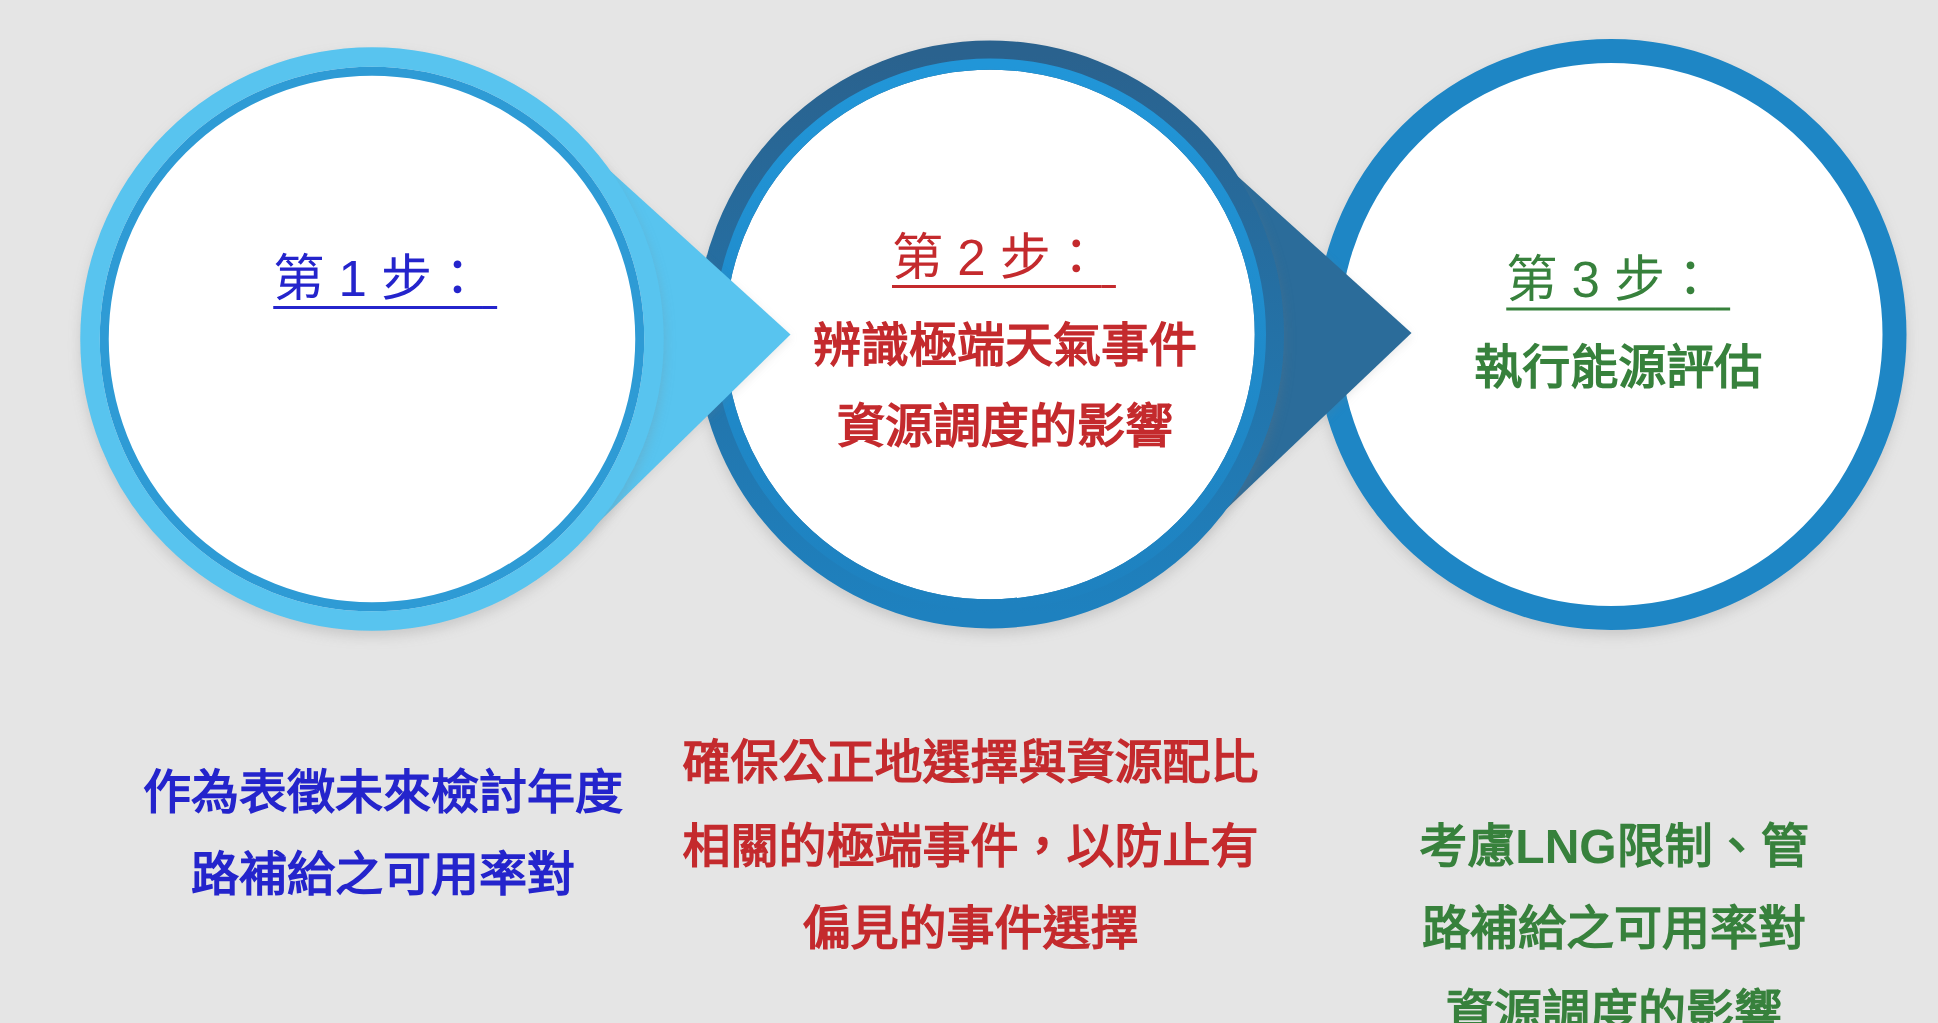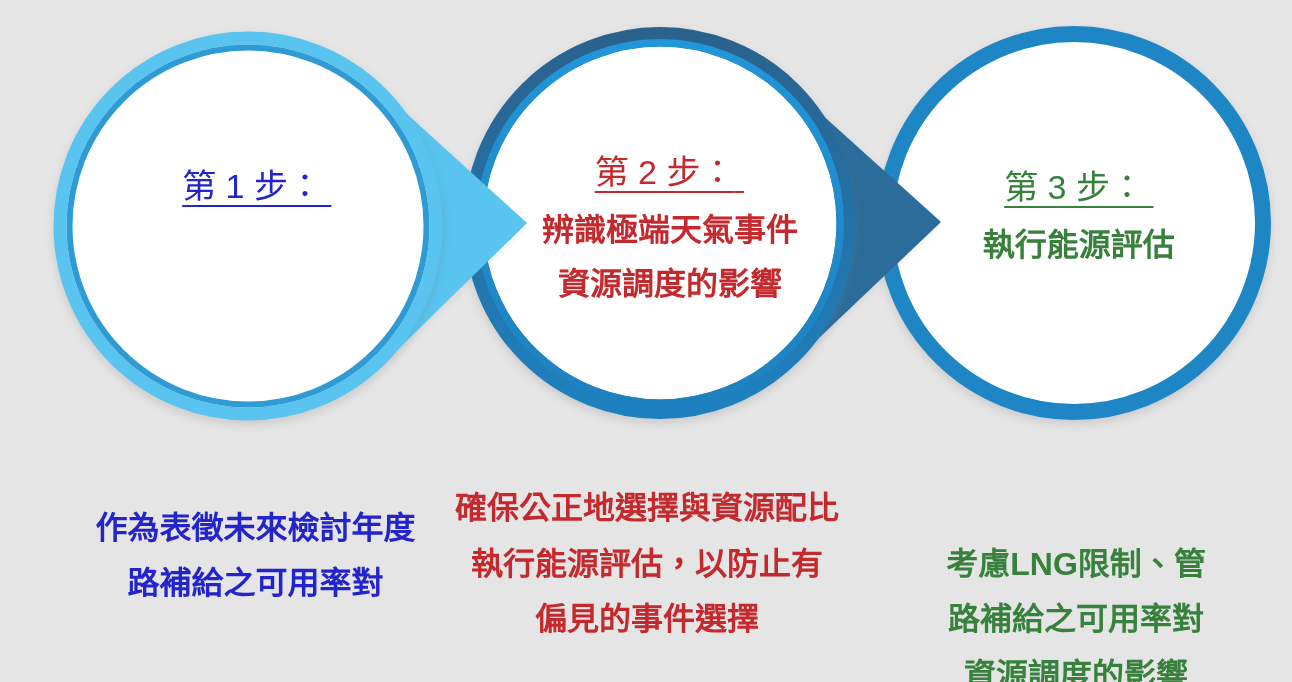--- a/index.html
+++ b/index.html
@@ -65,21 +65,21 @@
     <span class="ln" style="color: rgb(55, 129, 60);">執行能源評估</span>
   </div>
 
   <div class="txt desc" style="left: 255.4px; top: 483.5px; color: rgb(36, 36, 204); margin-top: 28px;">
     <span class="ln">作為表徵未來檢討年度</span>
     <span class="ln">路補給之可用率對</span>
   </div>
 
   <div class="txt desc" style="left: 647px; top: 492.1px; color: rgb(196, 42, 45);">
     <span class="ln">確保公正地選擇與資源配比</span>
-    <span class="ln">執行能源評估，以防止有</span>
+    <span class="ln">相關的極端事件，以防止有</span>
     <span class="ln">偏見的事件選擇</span>
   </div>
 
   <div class="txt desc" style="left: 1076px; top: 499.8px; color: rgb(55, 129, 60); margin-top: 48px;">
     <span class="ln">考慮LNG限制、管</span>
     <span class="ln">路補給之可用率對</span>
     <span class="ln">資源調度的影響</span>
   </div>
 </div>
 

